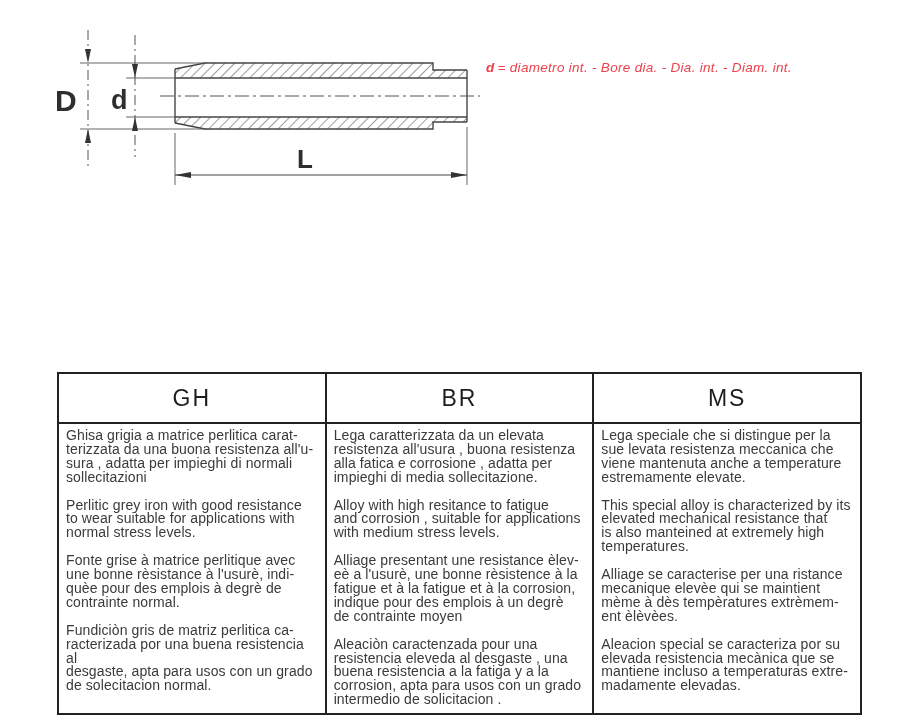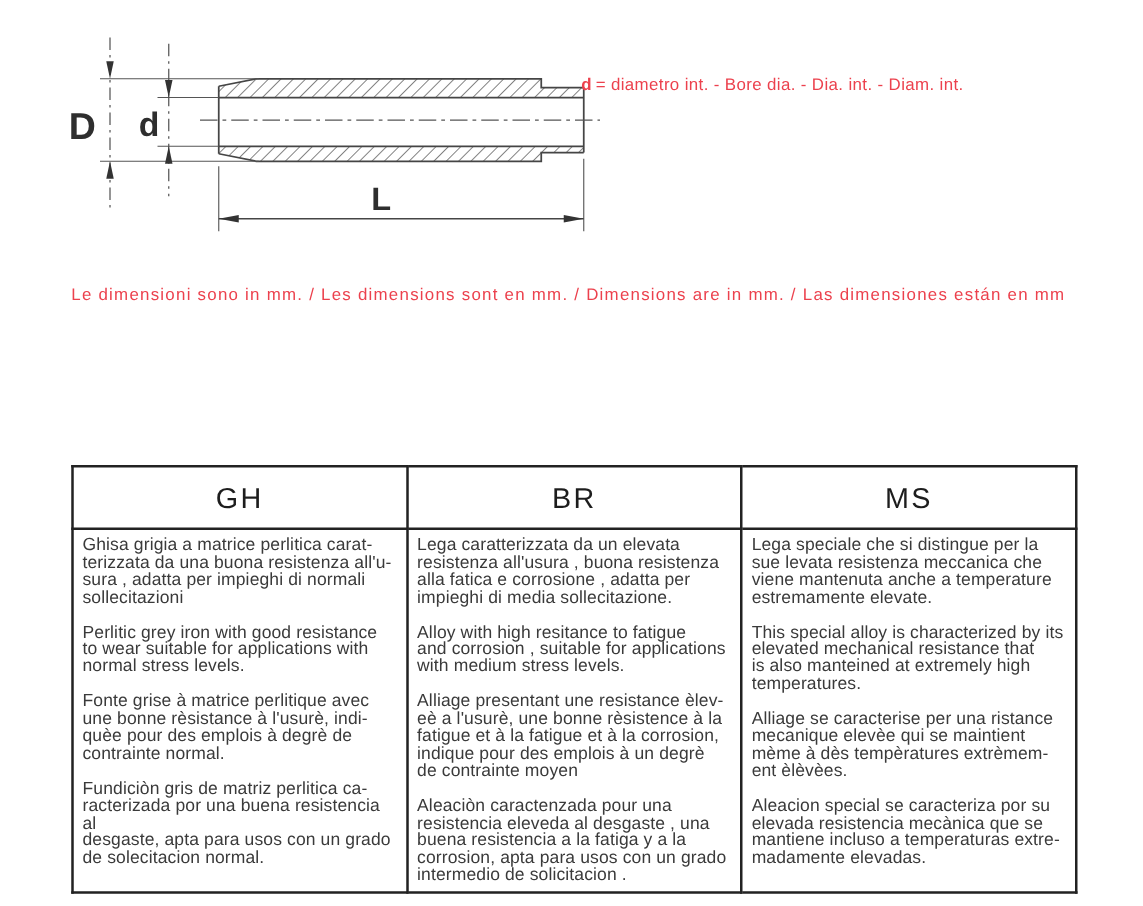--- a/index.html
+++ b/index.html
@@ -5,21 +5,21 @@
   html,body { margin:0; padding:0; background:#ffffff; }
   .page {
     position:relative; width:914px; height:725px; background:#ffffff;
     font-family:"Liberation Sans", sans-serif; overflow:hidden;
     color:#3a3a3a;
   }
   
   .drawing { position:absolute; left:25px; top:5px; }
 
   
-  .legend { position:absolute; left:465px; top:60px; }
+  .legend { position:absolute; left:486px; top:60px;font-style:italic; }
   .legend-item { margin-bottom:19px; font-size:13.5px; letter-spacing:.3px;
                  color:var(--accent,#ec414d); white-space:nowrap; }
   .legend-key { font-weight:bold; margin-right:3px; }
 
   
   .dim-note { position:absolute; left:57px; top:228px; width:830px;
               font-size:13.5px; letter-spacing:1.0px;
               color:var(--accent,#ec414d); white-space:nowrap; }
 
   
@@ -91,21 +91,20 @@
     <text x="86" y="104" font-size="27" font-weight="bold" fill="#2e2e2e">d</text>
     <text x="272" y="163" font-size="26" font-weight="bold" fill="#2e2e2e">L</text>
   </svg>
 
   <div class="legend">
     <div class="legend-item">
       <span class="legend-key">d</span><span>= diametro int. - Bore dia. - Dia. int. - Diam. int.</span>
     </div>
   </div>
 
-  <div class="dim-note">Le dimensioni sono in mm. / Les dimensions sont en mm. / Dimensions are in mm. / Las dimensiones están en mm</div>
 
   <table class="materials">
     <thead>
       <tr>
         <th>GH</th>
         <th>BR</th>
         <th>MS</th>
       </tr>
     </thead>
     <tbody>

